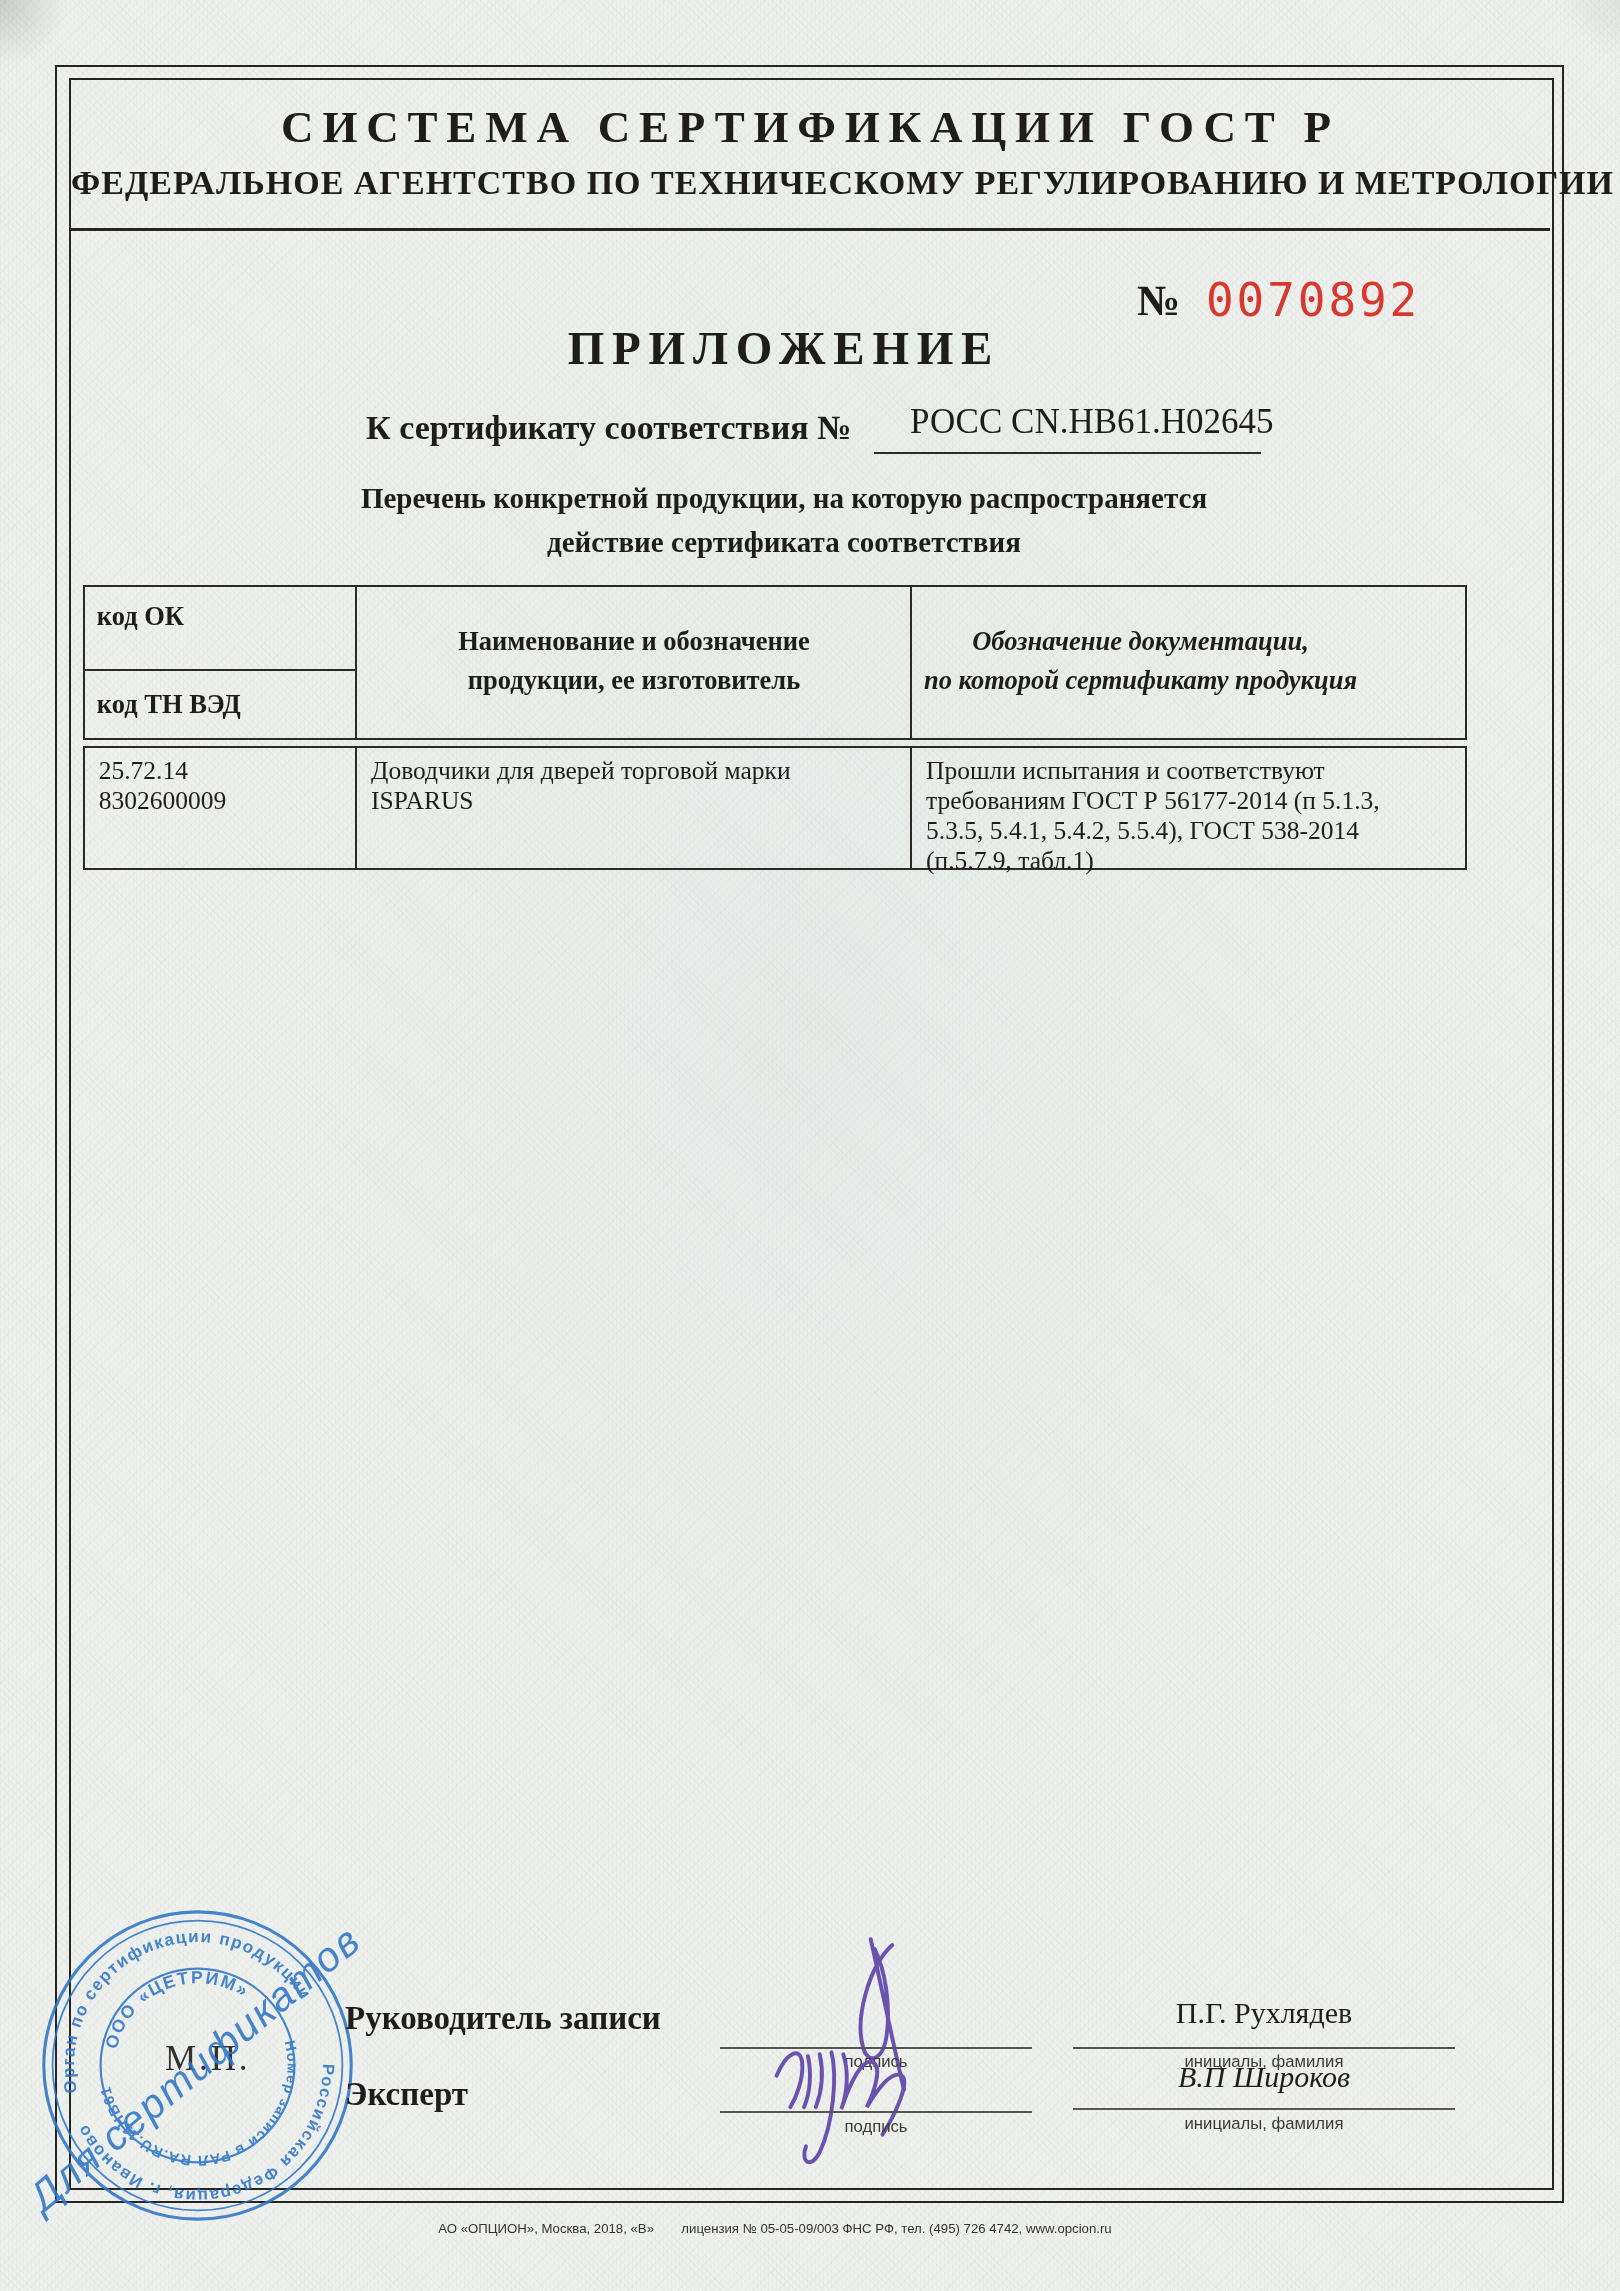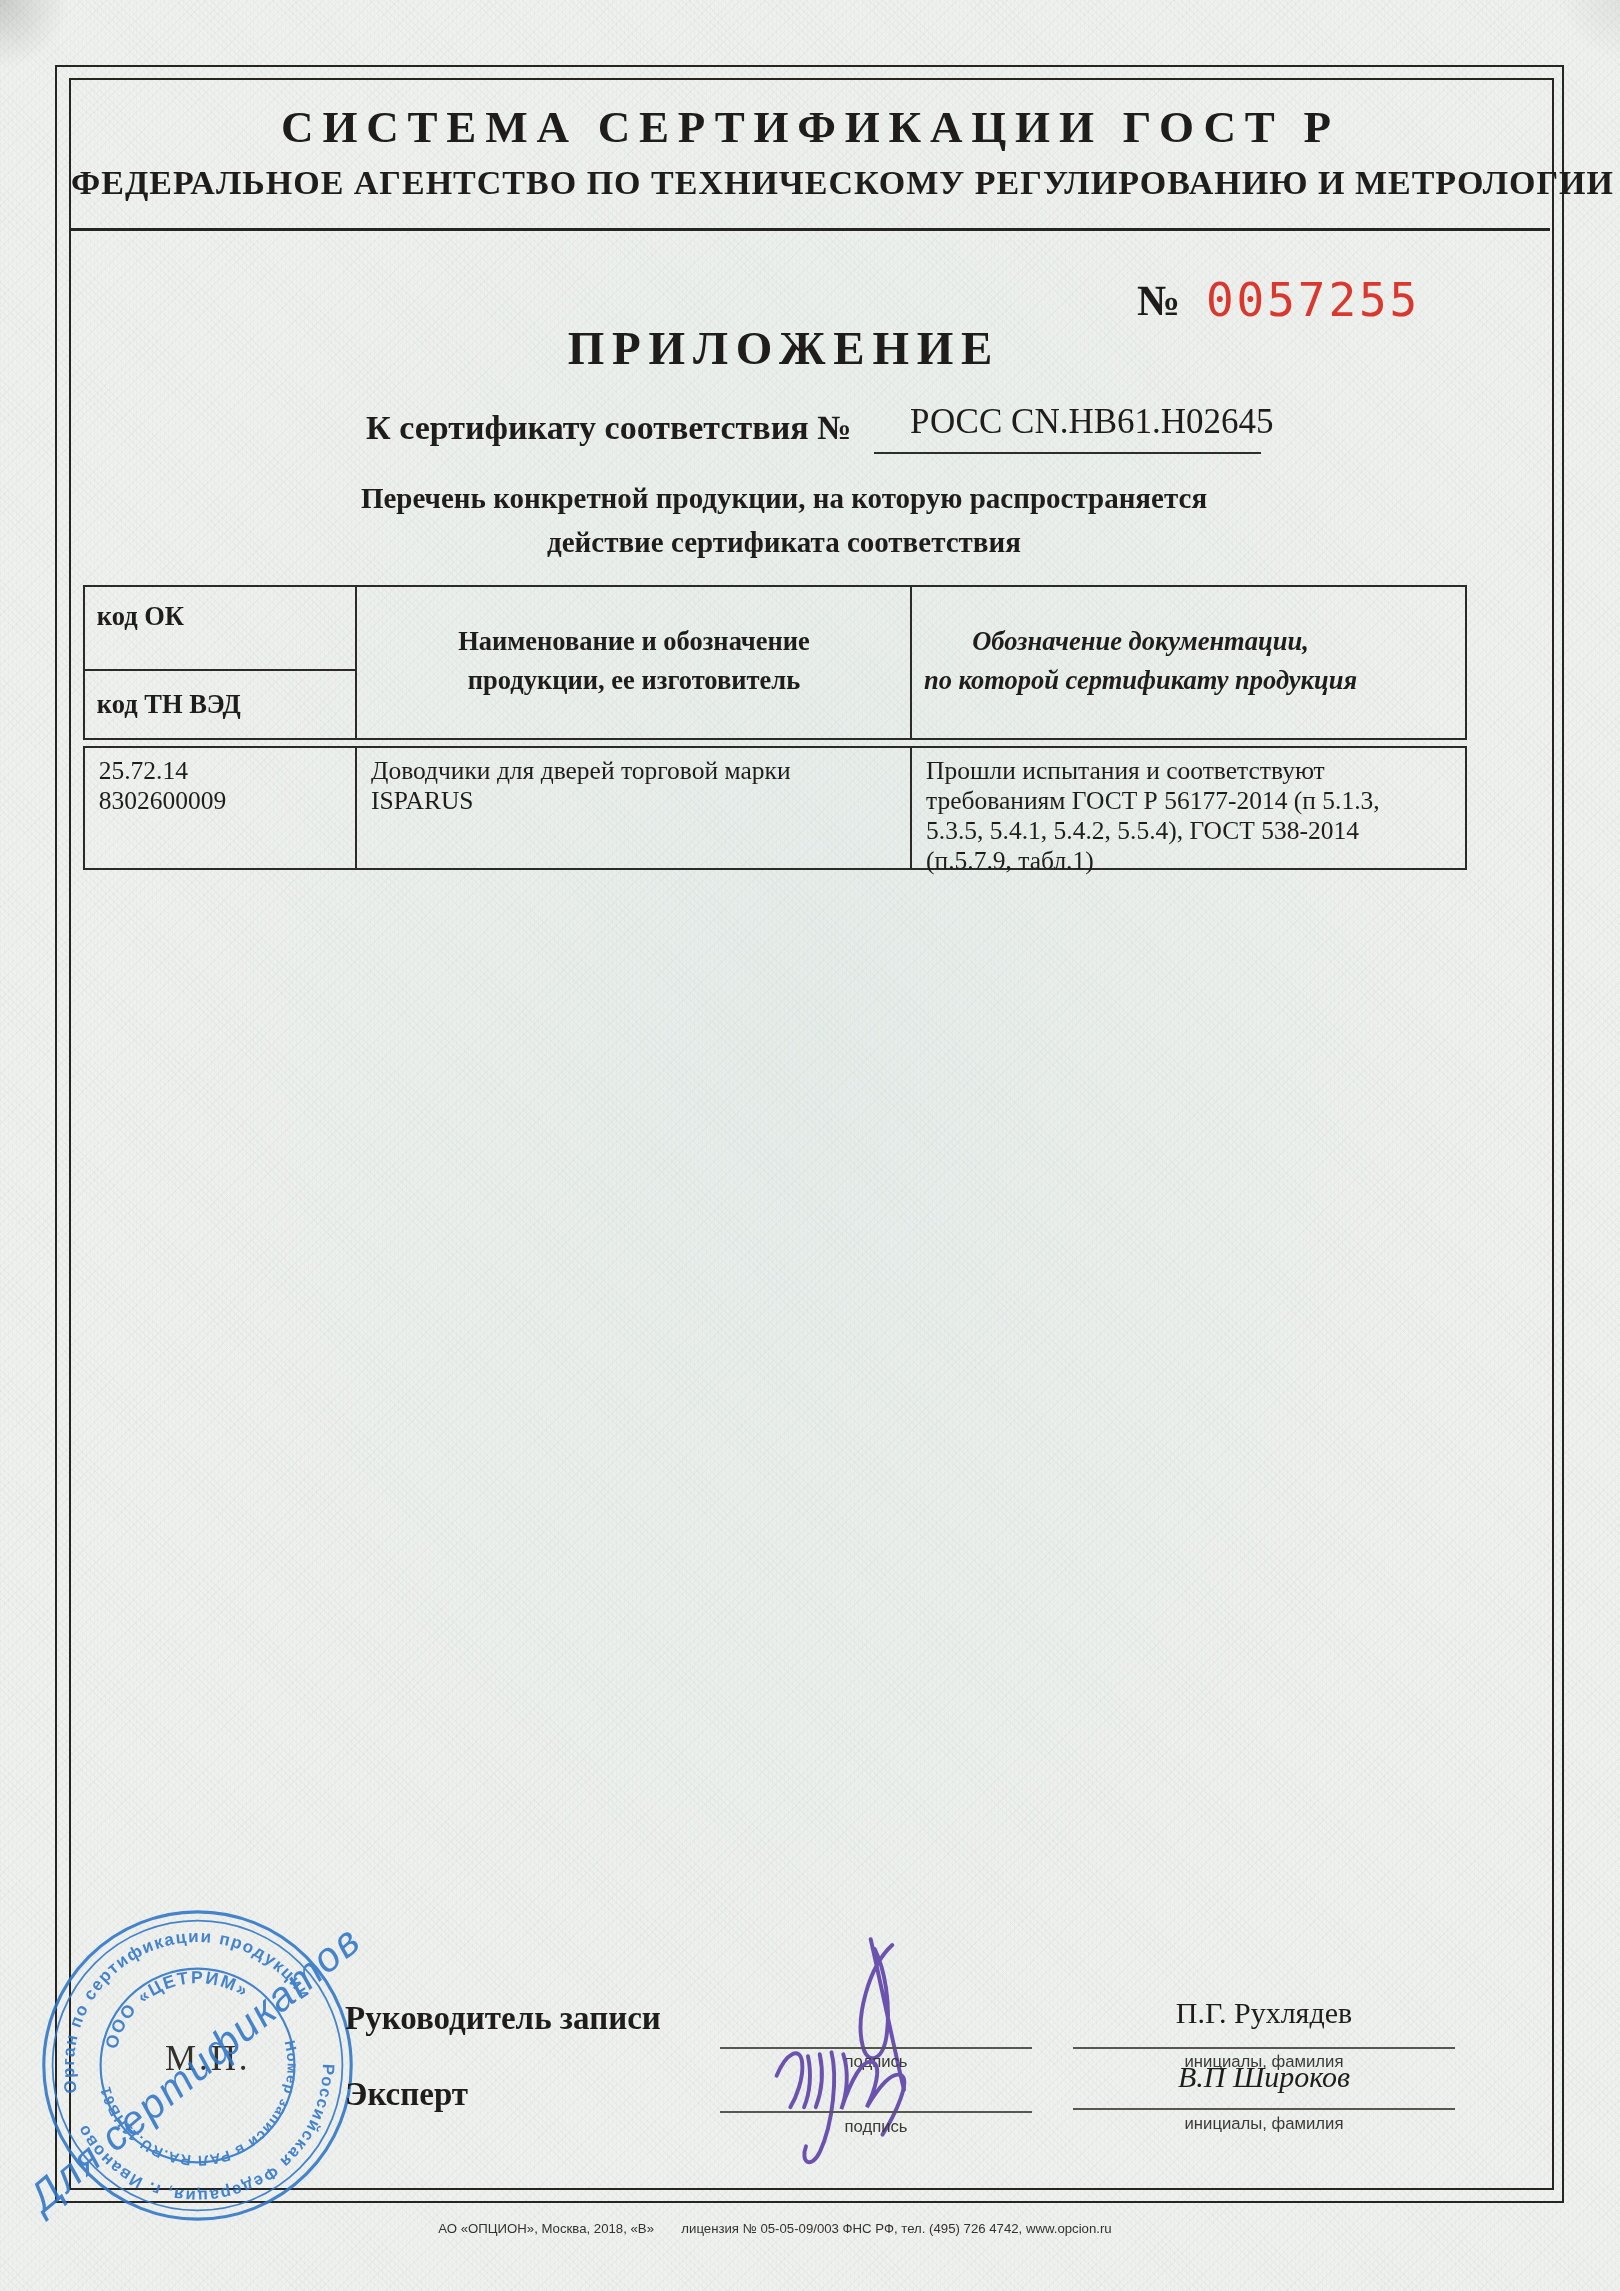--- a/index.html
+++ b/index.html
@@ -61,21 +61,21 @@
 <div class="paper">
 
   <div class="abs frame-outer"></div>
   <div class="abs frame-inner"></div>
   <div class="abs hr-header"></div>
 
   <div class="abs h1">СИСТЕМА СЕРТИФИКАЦИИ ГОСТ Р</div>
   <div class="abs h2">ФЕДЕРАЛЬНОЕ АГЕНТСТВО ПО ТЕХНИЧЕСКОМУ РЕГУЛИРОВАНИЮ И МЕТРОЛОГИИ</div>
 
   <div class="abs num-sign">№</div>
-  <div class="abs num-value">0057255</div>
+  <div class="abs num-value">0070892</div>
 
   <div class="abs title">ПРИЛОЖЕНИЕ</div>
 
   <div class="abs cert-label">К сертификату соответствия №</div>
   <div class="abs cert-value">РОСС CN.НВ61.Н02645</div>
   <div class="abs cert-underline"></div>
 
   <div class="abs sub2">действие сертификата соответствия</div>
   <div class="abs sub1">Перечень конкретной продукции,  на которую распространяется</div>
 

